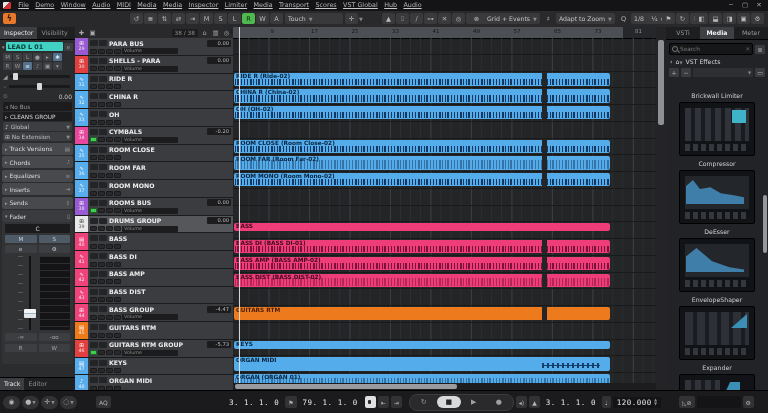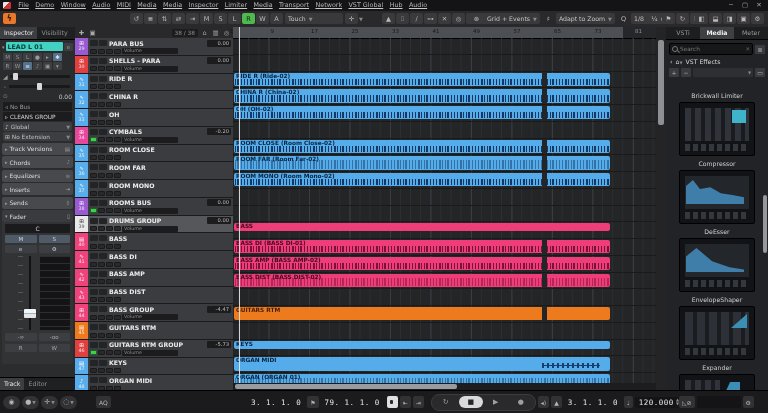--- a/index.html
+++ b/index.html
@@ -167,21 +167,21 @@
         <span>Demo</span>
         <span>Window</span>
         <span>Audio</span>
         <span>MIDI</span>
         <span>Media</span>
         <span>Media</span>
         <span>Inspector</span>
         <span>Limiter</span>
         <span>Media</span>
         <span>Transport</span>
-        <span>Network</span>
+        <span>Scores</span>
         <span>VST Global</span>
         <span>Hub</span>
         <span>Audio</span>
       </div>
     <div id="winctl">
       <span>─</span>
       <span>▢</span>
       <span>✕</span>
     </div>
   </div>
@@ -973,21 +973,21 @@
   <div id="bottombar">
     <div class="bb" style="left:3px" id="bbleft">
         <div class="bic">◉</div>
         <div class="bic">●<span class="car">▼</span></div>
         <div class="bic">✛<span class="car">▼</span></div>
         <div class="bic">◌<span class="car">▼</span></div>
       </div>
     <div class="bb" style="left:96px">
       <div class="bsq">AQ</div>
     </div>
-    <div class="bb" style="left:251px">
+    <div class="bb" style="left:229px">
       <span class="tdisp">3. 1. 1. 0</span>
       <div class="bsq" style="margin-left:4px">⚑</div>
       <span class="tdisp" style="margin-left:4px">79. 1. 1. 0</span>
       <div class="lockb" style="margin-left:5px"></div>
       <div class="bsq">⇤</div>
       <div class="bsq">⇥</div>
       <div id="transbtns" style="margin-left:5px">
         <div class="trb">↻</div>
         <div class="trb stop">■</div>
         <div class="trb">▶</div>

